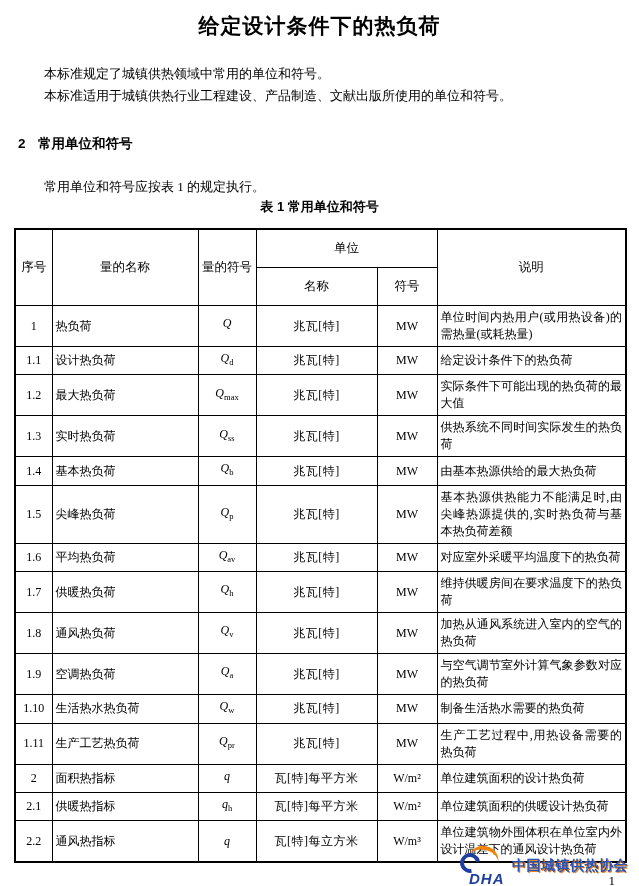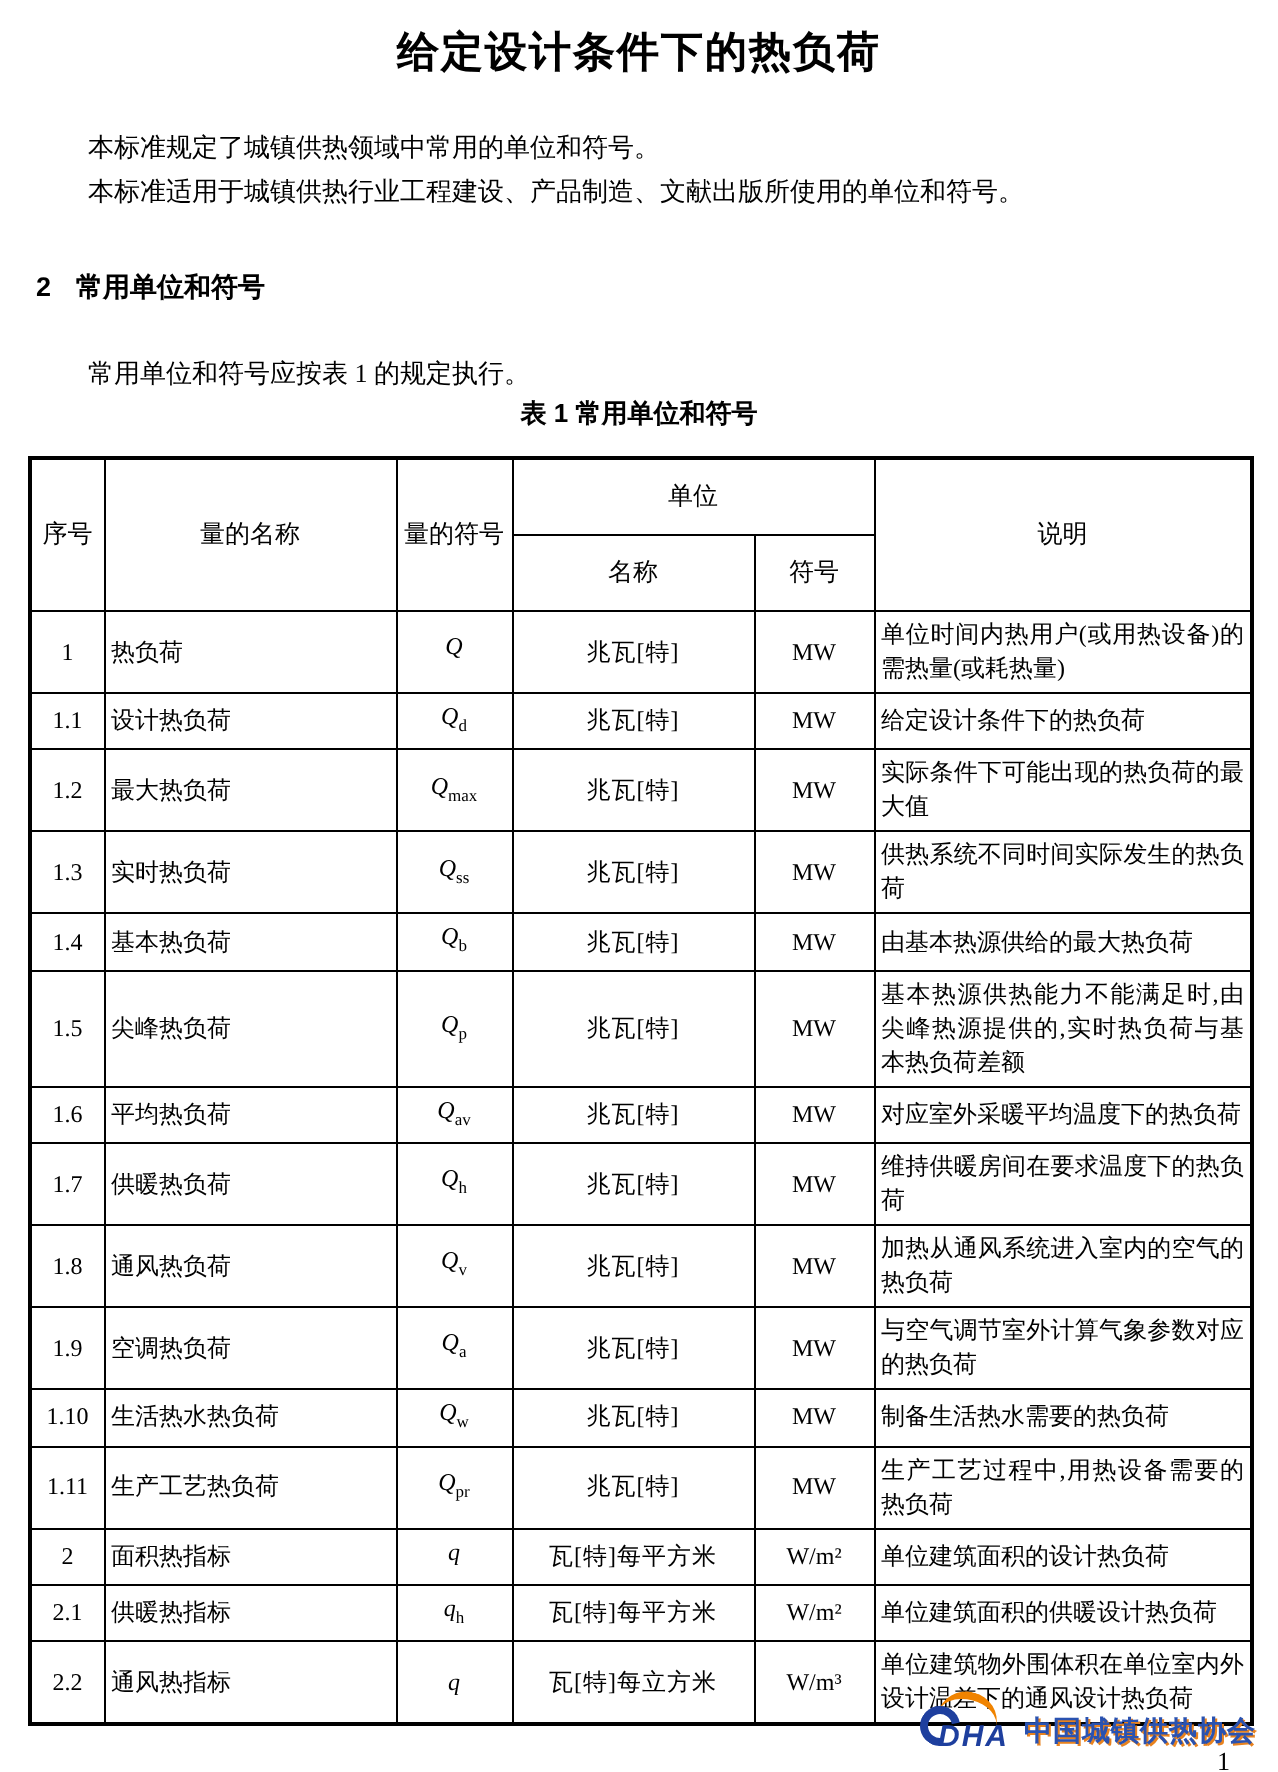--- a/index.html
+++ b/index.html
@@ -94,21 +94,21 @@
     transform: rotate(35deg);
   }
   .dha-swoosh {
     position: absolute; left: 12px; top: -3px;
     width: 30px; height: 16px;
     border-top: 4px solid #f08300;
     border-radius: 50% 50% 0 0 / 90% 90% 0 0;
     transform: rotate(14deg);
   }
   .dha-abbr {
-    position: absolute; left: 11px; top: 11px;
+    position: absolute; left: 11px; top: 21px;
     font-family: "Liberation Sans", sans-serif;
     font-weight: bold; font-style: italic;
     font-size: 15px; letter-spacing: 1px;
     color: #1e3f9e;
   }
   .dha-name {
     position: absolute; left: 54px; top: 8px;
     font-family: Liberation Serif, serif;
     font-weight: bold;
     font-size: 14px;

